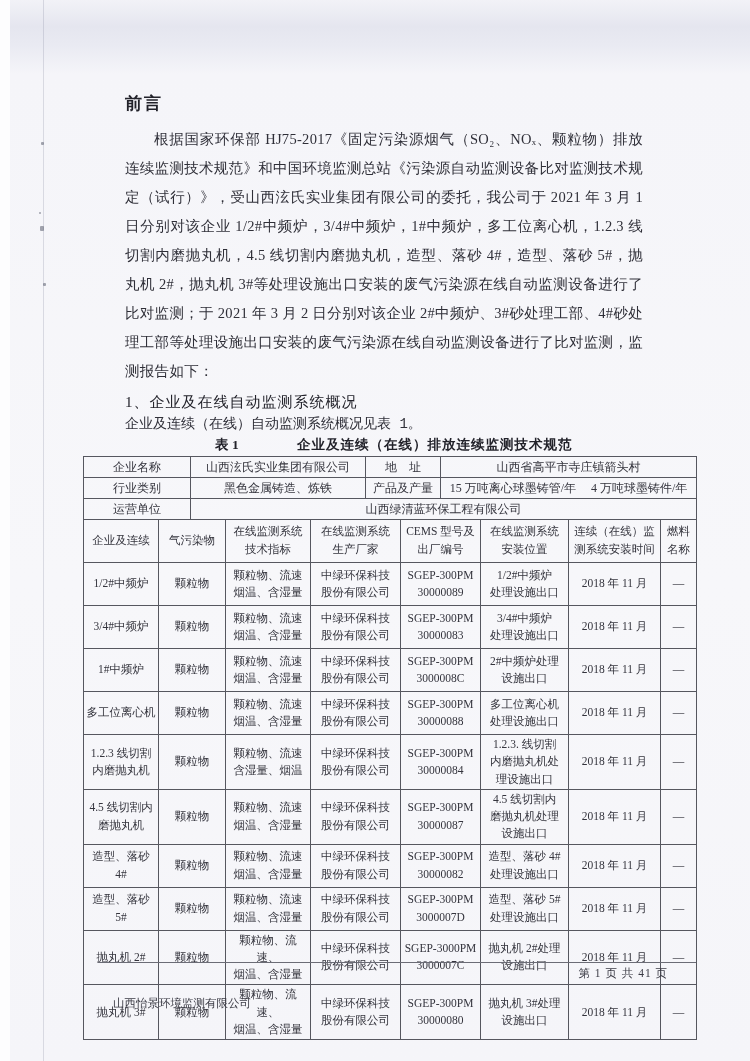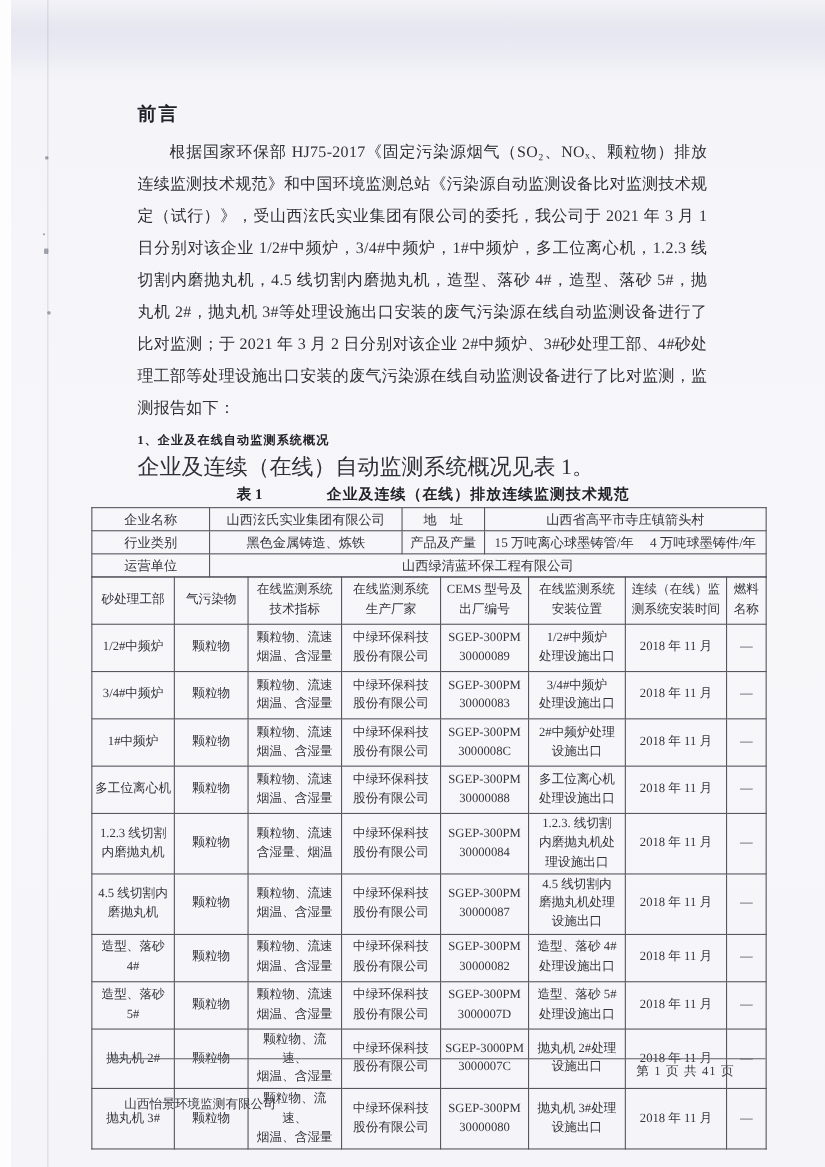--- a/index.html
+++ b/index.html
@@ -19,22 +19,22 @@
   }
   .speck{position:absolute;background:rgba(90,92,110,.55);border-radius:1px;}
   .content{position:absolute;left:0;top:0;right:0;}
 
   .preface-h{margin:92px 0 0 115px;font-size:17px;font-weight:bold;color:#22222a;letter-spacing:2px;}
   .para{
     margin:10px 107px 0 115px;
     font-size:14.5px;line-height:29px;text-align:justify;text-indent:2em;
     color:#2f2f38;letter-spacing:.3px;
   }
-  .section-h{margin:7px 0 0 115px;font-size:11px;font-weight:bold;color:#22222a;letter-spacing:1px;}
-  .intro{margin:3px 0 0 115px;font-size:20px;color:#2f2f38;}
+  .section-h{margin:7px 0 0 115px;font-size:15px;font-weight:normal;color:#22222a;letter-spacing:1px;}
+  .intro{margin:3px 0 0 115px;font-size:14px;color:#2f2f38;font-family:Liberation Mono, monospace;}
   .caption{margin:3px 0 2px 0;padding-left:205px;font-size:13.5px;font-weight:bold;color:#22222a;}
   .caption .t-title{margin-left:55px;letter-spacing:1px;}
 
   table{border-collapse:collapse;table-layout:fixed;margin-left:73px;width:613px;}
   td,th{
     border:1px solid #56575f;
     font-weight:normal;text-align:center;vertical-align:middle;
     white-space:pre-line;color:#34343d;padding:1px 2px;
   }
   .info-tbl td{font-size:12px;height:18px;line-height:1.35;}
@@ -98,21 +98,21 @@
           <col style="width:67px">
           <col style="width:85px">
           <col style="width:90px">
         <col style="width:80px">
           <col style="width:88px">
           <col style="width:92px">
           <col style="width:36px">
       </colgroup>
       <thead>
         <tr>
-          <th>砂处理工部</th>
+          <th>企业及连续</th>
           <th>气污染物</th>
           <th>在线监测系统
 技术指标</th>
           <th>在线监测系统
 生产厂家</th>
           <th>CEMS 型号及
 出厂编号</th>
           <th>在线监测系统
 安装位置</th>
           <th>连续（在线）监

